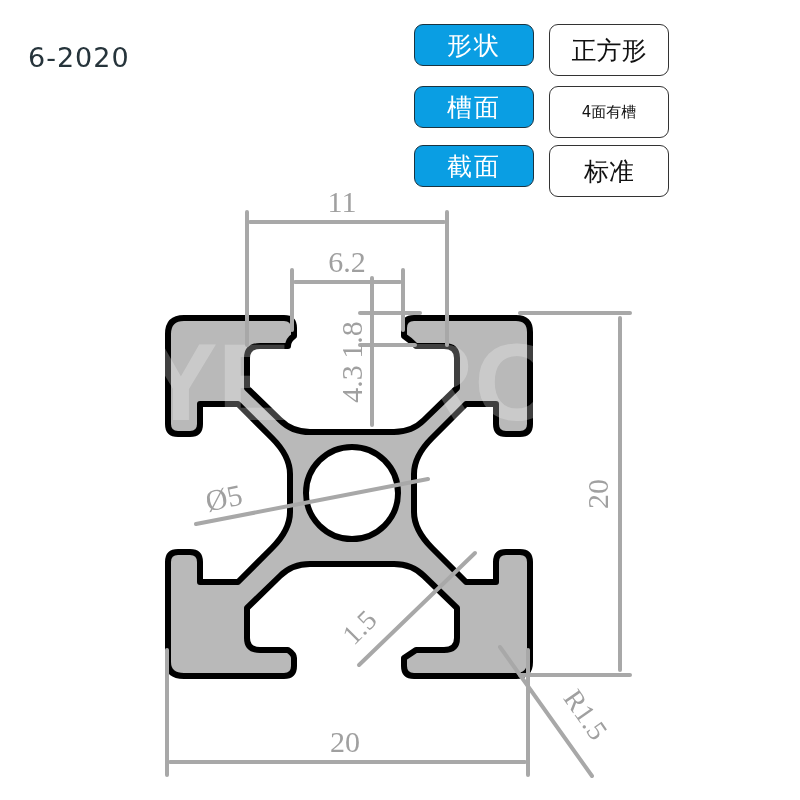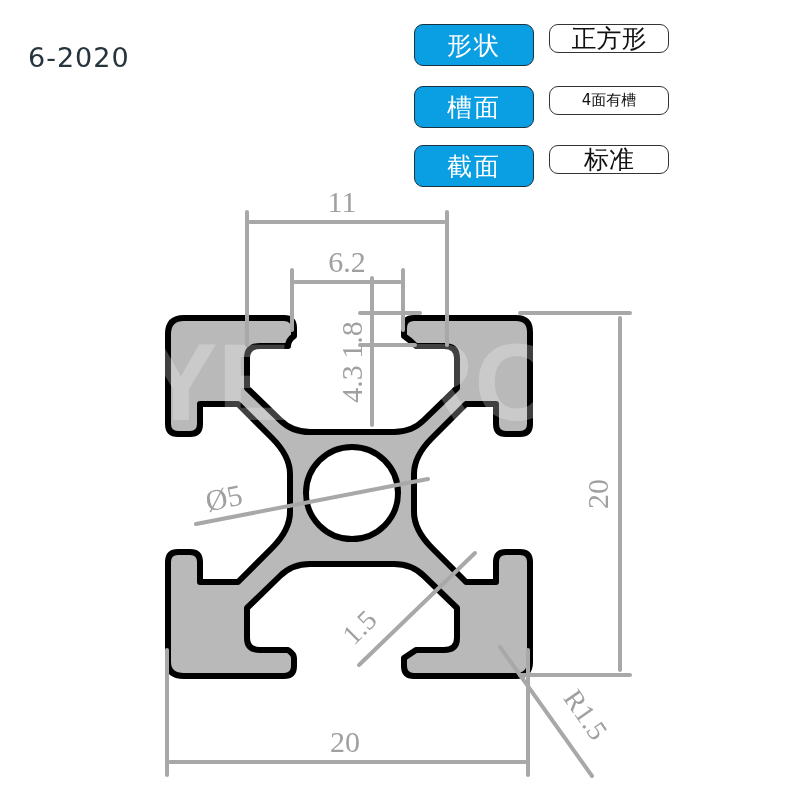--- a/index.html
+++ b/index.html
@@ -1,20 +1,20 @@
 <!DOCTYPE html>
 <html><head>
   <meta charset="utf-8">
   <style>
     html, body { margin: 0; padding: 0; background: #ffffff; }
     body { width: 800px; height: 800px; position: relative; overflow: hidden; font-family: "Liberation Sans", "DejaVu Sans", sans-serif; }
     .model { position: absolute; left: 28px; top: 42px; font-size: 27px; color: #26343b; letter-spacing: 1px; font-family: "DejaVu Sans", sans-serif; }
     .spec-row { position: absolute; left: 414px; height: 44px; display: flex; gap: 0; }
     .spec-key { position: absolute; left: 0; top: 0; width: 120px; height: 42px; background: #0a9ee3; border: 1.5px solid #1a3340; border-radius: 9px; color: #ffffff; font-size: 25px; display: flex; align-items: center; justify-content: center; letter-spacing: 2px; font-family: "DejaVu Sans", sans-serif; box-sizing: border-box; }
-    .spec-val { position: absolute; left: 135px; top: 0; width: 120px; height: 29px; background: #ffffff; border: 1.5px solid #333; border-radius: 9px; color: #111; font-size: 25px; display: flex; align-items: center; justify-content: center; font-family: "DejaVu Sans", sans-serif; box-sizing: border-box; }
+    .spec-val { position: absolute; left: 135px; top: 0; width: 120px; height: 52px; background: #ffffff; border: 1.5px solid #333; border-radius: 9px; color: #111; font-size: 25px; display: flex; align-items: center; justify-content: center; font-family: "DejaVu Sans", sans-serif; box-sizing: border-box; }
     .diagram { position: absolute; left: 0; top: 0; }
     .dim { font-family: "Liberation Serif", "DejaVu Serif", serif; fill: #a0a0a0; }
   </style>
 </head>
 <body>
 
 <div class="model">6-2020</div>
 
 <div class="spec-row" style="top:24px;">
   <div class="spec-key">形状</div>

